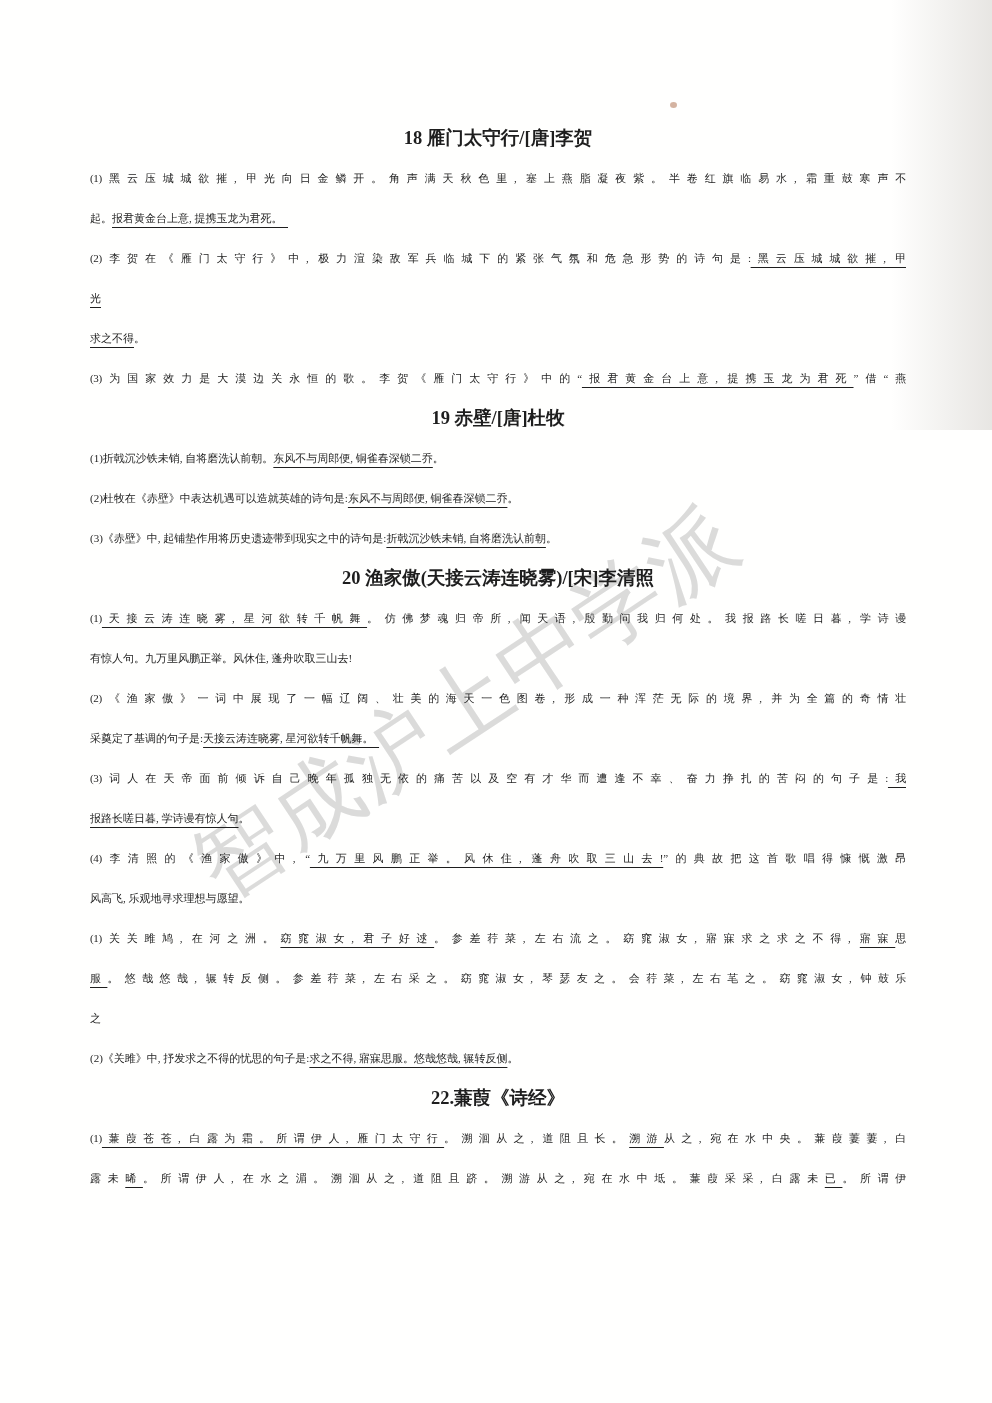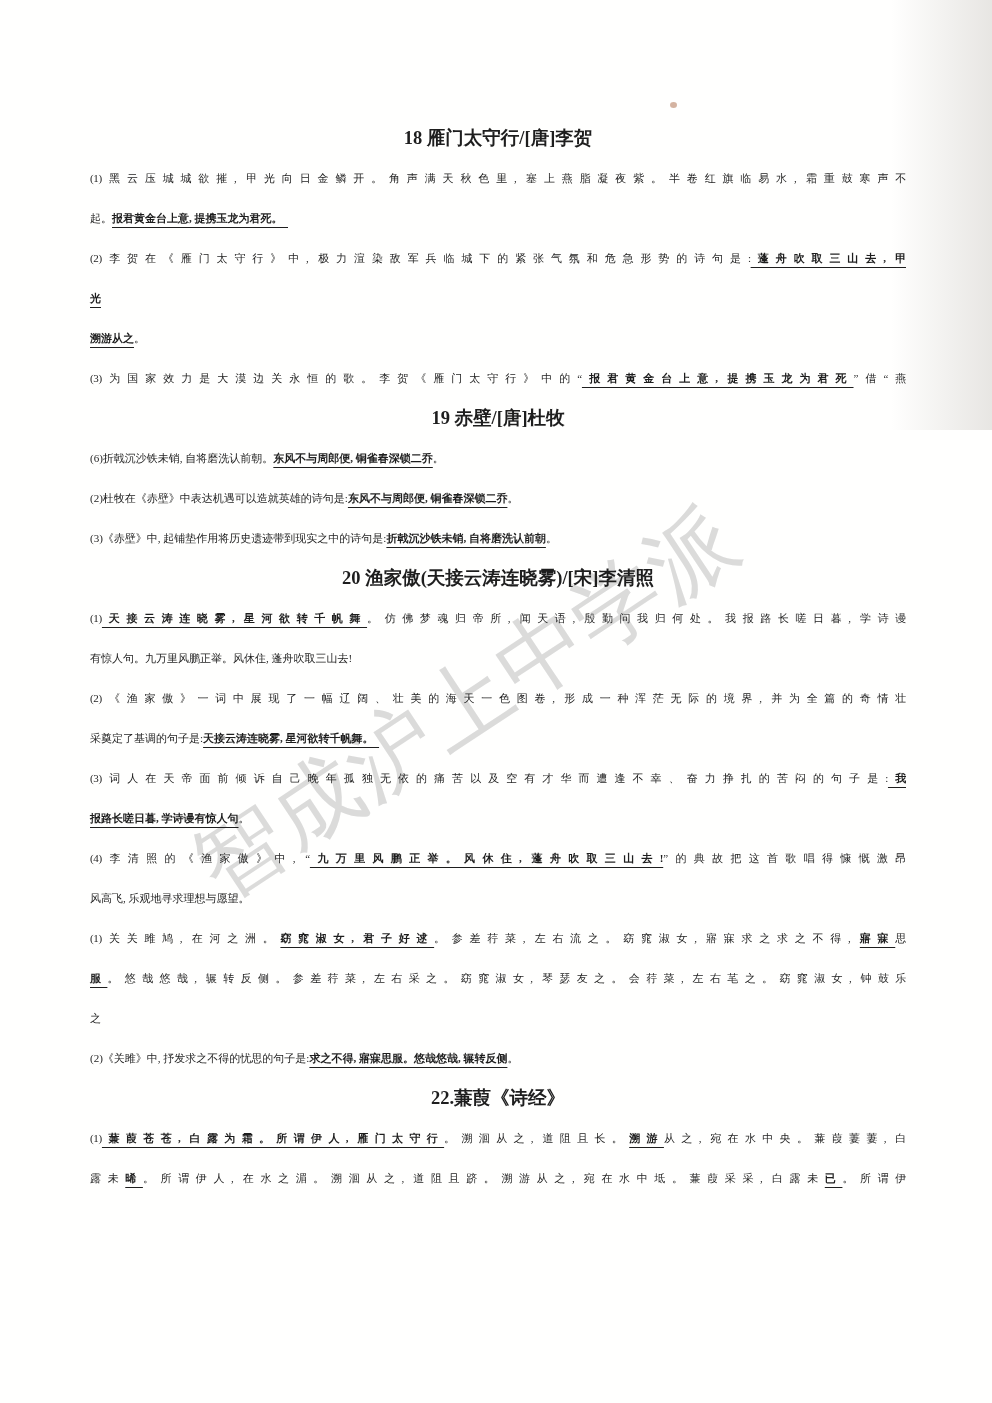--- a/index.html
+++ b/index.html
@@ -83,43 +83,42 @@
     text-align: center;
     text-align-last: center;
     font-weight: bold;
     font-size: 18.5px;
     letter-spacing: 0;
   }
   .u {
     text-decoration: underline;
     text-decoration-thickness: 1.3px;
     text-underline-offset: 4.5px;
-    font-weight: bold;
   }
 </style>
 </head>
 <body style="--text-color: #1e1e1e; --watermark-color: #ababab;">
 
 <div class="page">
   <div class="shade-right"></div>
   <div class="speck"></div>
   <div class="watermark">智成沪上中学派</div>
   <div class="content" id="content">
       <section>
         <div class="line title">18 雁门太守行/[唐]李贺</div>
         <div class="line j"><span>(1)黑云压城城欲摧, 甲光向日金鳞开。角声满天秋色里, 塞上燕脂凝夜紫。半卷红旗临易水, 霜重鼓寒声不</span></div>
         <div class="line"><span>起。</span><span class="u">报君黄金台上意, 提携玉龙为君死。&nbsp;&nbsp;</span></div>
-        <div class="line j"><span>(2)李贺在《雁门太守行》中, 极力渲染敌军兵临城下的紧张气氛和危急形势的诗句是:</span><span class="u">蓬舟吹取三山去, 甲</span></div>
+        <div class="line j"><span>(2)李贺在《雁门太守行》中, 极力渲染敌军兵临城下的紧张气氛和危急形势的诗句是:</span><span class="u">黑云压城城欲摧, 甲</span></div>
         <div class="line"><span class="u">光</span></div>
-        <div class="line"><span class="u">溯游从之</span><span>。</span></div>
+        <div class="line"><span class="u">求之不得</span><span>。</span></div>
         <div class="line j"><span>(3)为国家效力是大漠边关永恒的歌。李贺《雁门太守行》中的“</span><span class="u">报君黄金台上意, 提携玉龙为君死</span><span>”借“燕</span></div>
       </section>
       <section>
         <div class="line title">19 赤壁/[唐]杜牧</div>
-        <div class="line"><span>(6)折戟沉沙铁未销, 自将磨洗认前朝。</span><span class="u">东风不与周郎便, 铜雀春深锁二乔</span><span>。</span></div>
+        <div class="line"><span>(1)折戟沉沙铁未销, 自将磨洗认前朝。</span><span class="u">东风不与周郎便, 铜雀春深锁二乔</span><span>。</span></div>
         <div class="line"><span>(2)杜牧在《赤壁》中表达机遇可以造就英雄的诗句是:</span><span class="u">东风不与周郎便, 铜雀春深锁二乔</span><span>。</span></div>
         <div class="line"><span>(3)《赤壁》中, 起铺垫作用将历史遗迹带到现实之中的诗句是:</span><span class="u">折戟沉沙铁未销, 自将磨洗认前朝</span><span>。</span></div>
       </section>
       <section>
         <div class="line title">20 渔家傲(天接云涛连晓雾)/[宋]李清照</div>
         <div class="line j"><span>(1)</span><span class="u">天接云涛连晓雾, 星河欲转千帆舞</span><span>。仿佛梦魂归帝所, 闻天语, 殷勤问我归何处。我报路长嗟日暮, 学诗谩</span></div>
         <div class="line"><span>有惊人句。九万里风鹏正举。风休住, 蓬舟吹取三山去!</span></div>
         <div class="line j"><span>(2)《渔家傲》一词中展现了一幅辽阔、壮美的海天一色图卷, 形成一种浑茫无际的境界, 并为全篇的奇情壮</span></div>
         <div class="line"><span>采奠定了基调的句子是:</span><span class="u">天接云涛连晓雾, 星河欲转千帆舞。&nbsp;&nbsp;</span></div>
         <div class="line j"><span>(3)词人在天帝面前倾诉自己晚年孤独无依的痛苦以及空有才华而遭逢不幸、奋力挣扎的苦闷的句子是:</span><span class="u">我</span></div>

